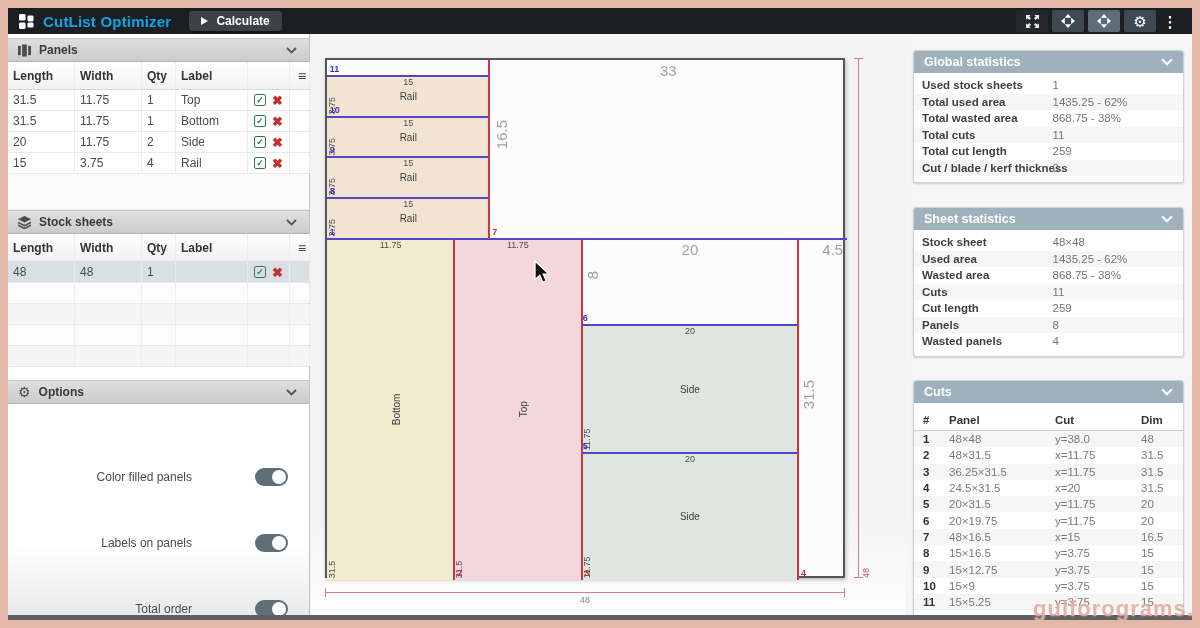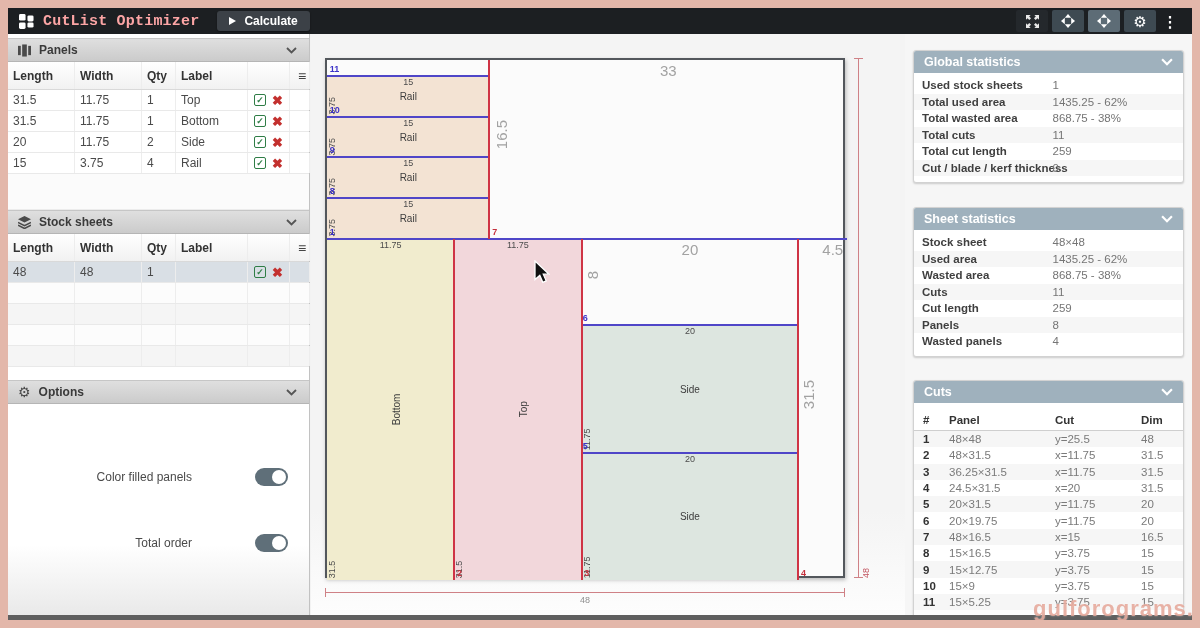--- a/index.html
+++ b/index.html
@@ -4,21 +4,21 @@
 <style>
   * { margin:0; padding:0; box-sizing:border-box; cursor:default; }
   html,body { width:1200px; height:628px; overflow:hidden; }
   body { background:#e3b7aa; font-family:"Liberation Sans", sans-serif; }
   #app { position:absolute; left:8px; top:8px; width:1184px; height:612px; background:#f3f3f3; overflow:hidden; }
   #app::after { content:""; position:absolute; left:0; right:0; bottom:0; height:5px; background:#5f5f5f; z-index:50; }
 
   
   #topbar { position:absolute; left:0; top:0; width:100%; height:26px; background:#1c1f22; display:flex; align-items:center; z-index:20; }
   #logo { width:15px; height:15px; margin-left:11px; }
-  #app-title { color:#fca5a5; font-size:15px; font-weight:bold; letter-spacing:.2px; margin-left:9px;font-family:Liberation Mono, monospace; }
+  #app-title { color:#0ea5e9; font-size:15px; font-weight:bold; letter-spacing:.2px; margin-left:9px; }
   #calc-btn { margin-left:18px; height:20px; background:#3c4147; border-radius:3px; display:flex; align-items:center; padding:0 12px; box-shadow:0 1px 2px rgba(0,0,0,.4); }
   #calc-btn .play { width:0; height:0; border-left:7px solid #fff; border-top:4.5px solid transparent; border-bottom:4.5px solid transparent; margin-right:8px; }
   #calc-btn .lbl { color:#fff; font-size:12px; font-weight:bold; }
   #topbar-right { margin-left:auto; display:flex; align-items:center; gap:4px; margin-right:12px; }
   .tb-btn { width:32px; height:22px; border-radius:2px; display:flex; align-items:center; justify-content:center; }
   .tb-dark { background:#24282c; }
   .tb-mid { background:#3e4a52; }
   .tb-active { background:#5d6c76; }
   .tb-plain { background:transparent; width:20px; }
   .kebab { color:#fff; font-size:15px; font-weight:bold; letter-spacing:0; line-height:1; }
@@ -283,20 +283,26 @@
     <div class="sec-header" style="margin-top:13px;">
       <span class="gear-glyph" style="color:#4a4a4a; font-size:14px;">⚙</span>
       <span class="sec-title">Options</span>
       <svg class="sec-chevron" width="11" height="7" viewBox="0 0 11 7">
         <polyline points="1,1 5.5,5.5 10,1" fill="none" stroke="#555" stroke-width="1.8"></polyline>
       </svg>
     </div>
     <div id="options-body">
         <div class="toggle-row">
           <div class="t-label">Color filled panels</div>
+          <div class="toggle">
+            <div class="knob"></div>
+          </div>
+        </div>
+        <div class="toggle-row">
+          <div class="t-label">Labels on panels</div>
           <div class="toggle">
             <div class="knob"></div>
           </div>
         </div>
         <div class="toggle-row">
           <div class="t-label">Total order</div>
           <div class="toggle">
             <div class="knob"></div>
           </div>
         </div>
@@ -476,21 +482,21 @@
       <div class="cuts-head">
           <div>#</div>
           <div>Panel</div>
           <div>Cut</div>
           <div>Dim</div>
         </div>
       <div id="cuts-body">
           <div class="cut-row">
             <div class="cut-num">1</div>
             <div class="cut-cell">48×48</div>
-            <div class="cut-cell">y=25.5</div>
+            <div class="cut-cell">y=38.0</div>
             <div class="cut-cell">48</div>
           </div>
           <div class="cut-row">
             <div class="cut-num">2</div>
             <div class="cut-cell">48×31.5</div>
             <div class="cut-cell">x=11.75</div>
             <div class="cut-cell">31.5</div>
           </div>
           <div class="cut-row">
             <div class="cut-num">3</div>

